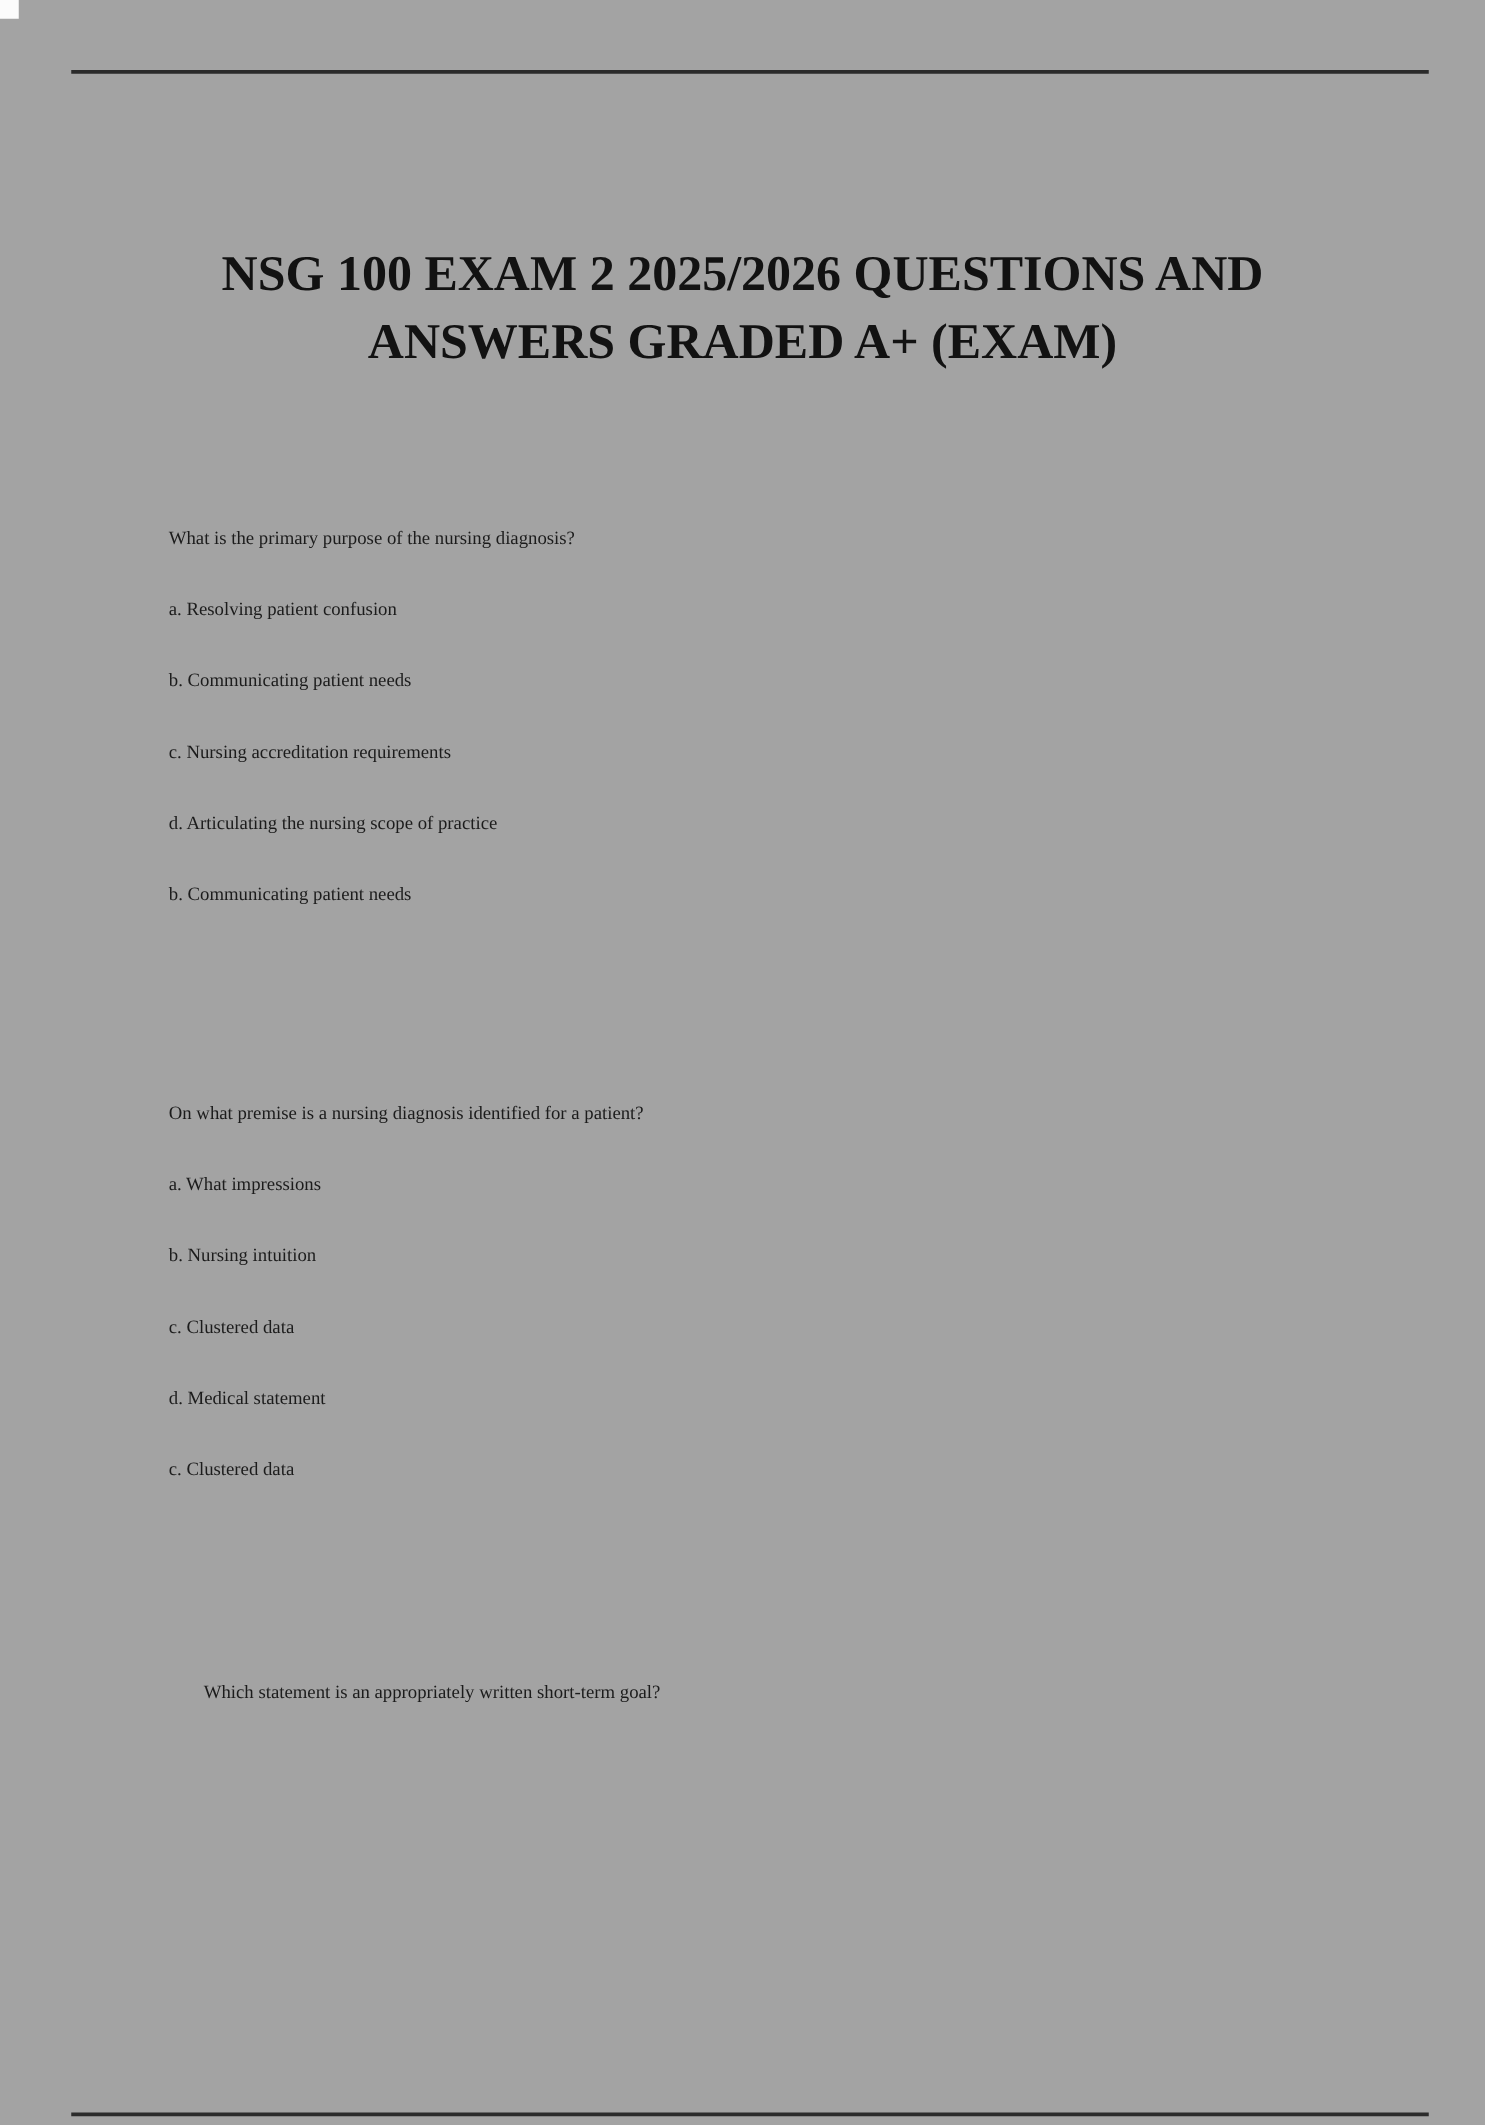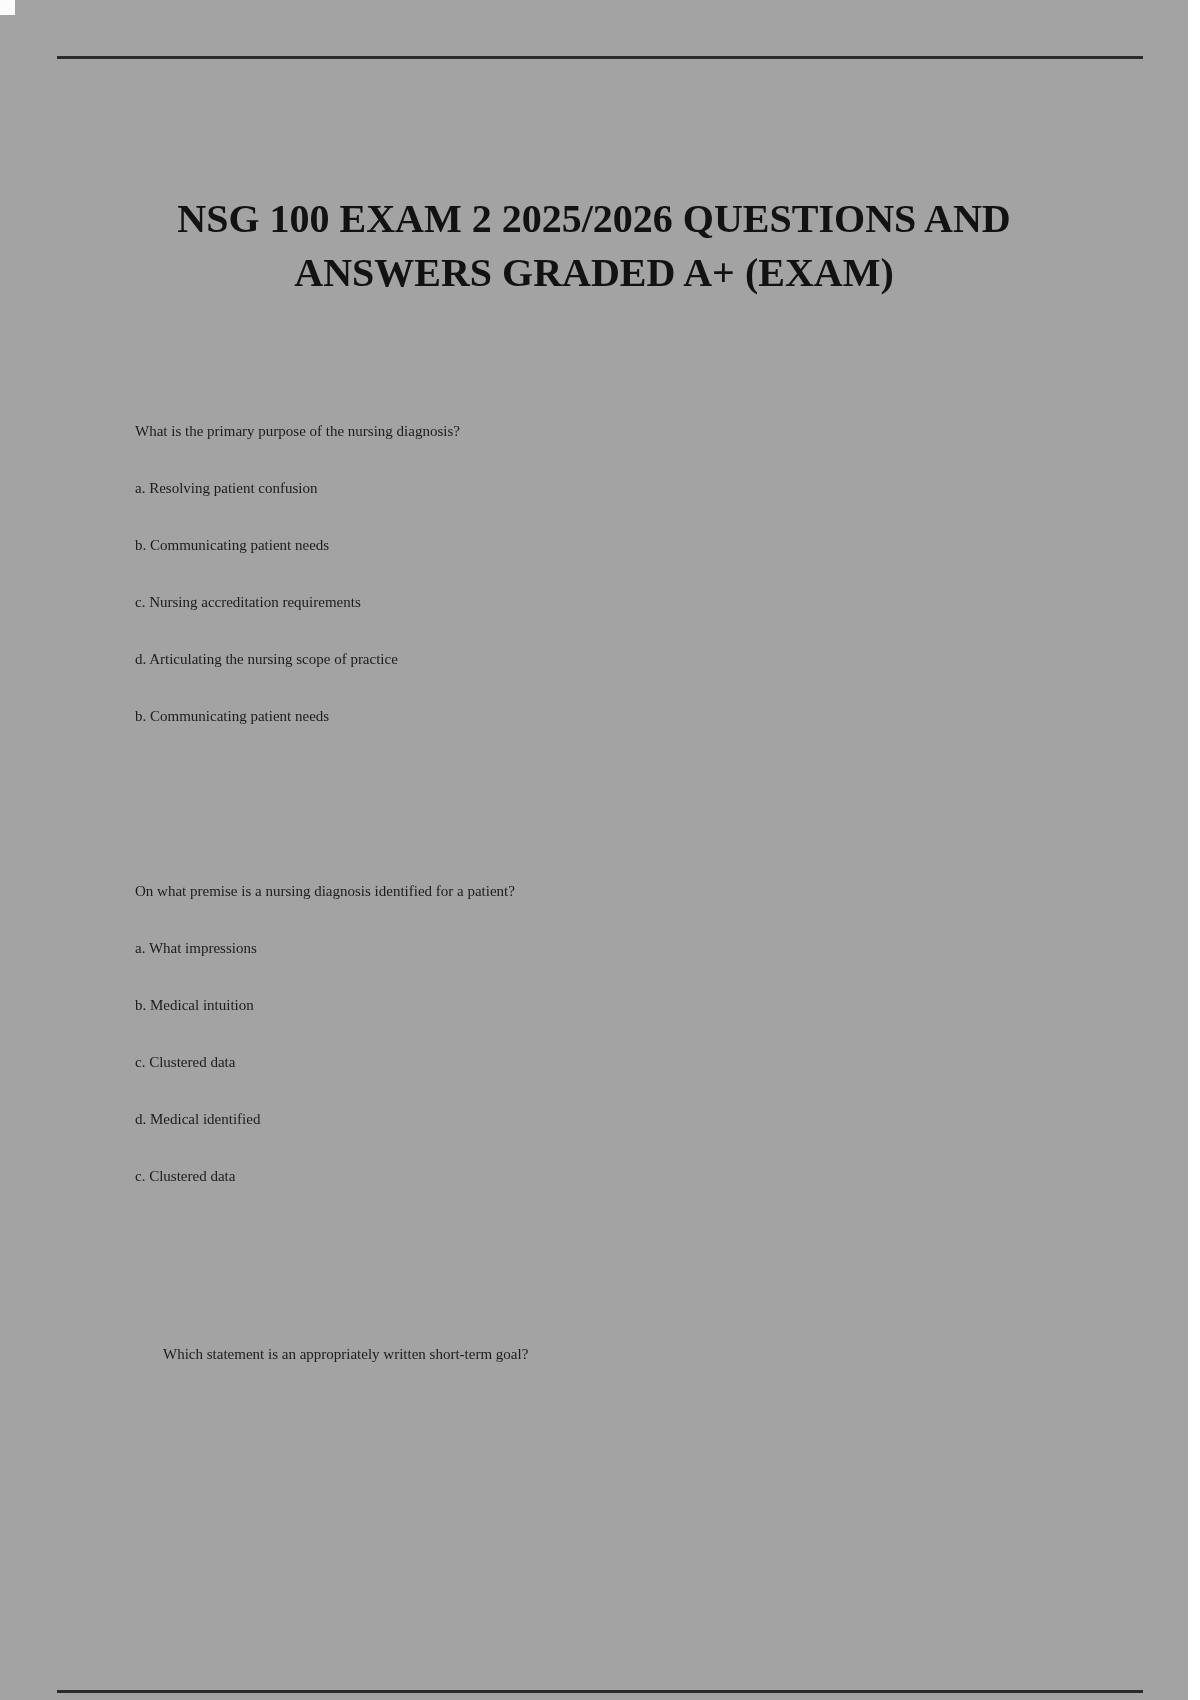--- a/index.html
+++ b/index.html
@@ -76,23 +76,23 @@
     <div class="qline">a. Resolving patient confusion</div>
     <div class="qline">b. Communicating patient needs</div>
     <div class="qline">c. Nursing accreditation requirements</div>
     <div class="qline">d. Articulating the nursing scope of practice</div>
     <div class="qline">b. Communicating patient needs</div>
   </div>
 
   <div class="qblock qblock-2">
     <div class="qline">On what premise is a nursing diagnosis identified for a patient?</div>
     <div class="qline">a. What impressions</div>
-    <div class="qline">b. Medical intuition</div>
+    <div class="qline">b. Nursing intuition</div>
     <div class="qline">c. Clustered data</div>
-    <div class="qline">d. Medical identified</div>
+    <div class="qline">d. Medical statement</div>
     <div class="qline">c. Clustered data</div>
   </div>
 
   <div class="qblock qblock-3">
     <div class="qline">Which statement is an appropriately written short-term goal?</div>
   </div>
 
   <div class="page-rule bottom"></div>
 
 </div>

